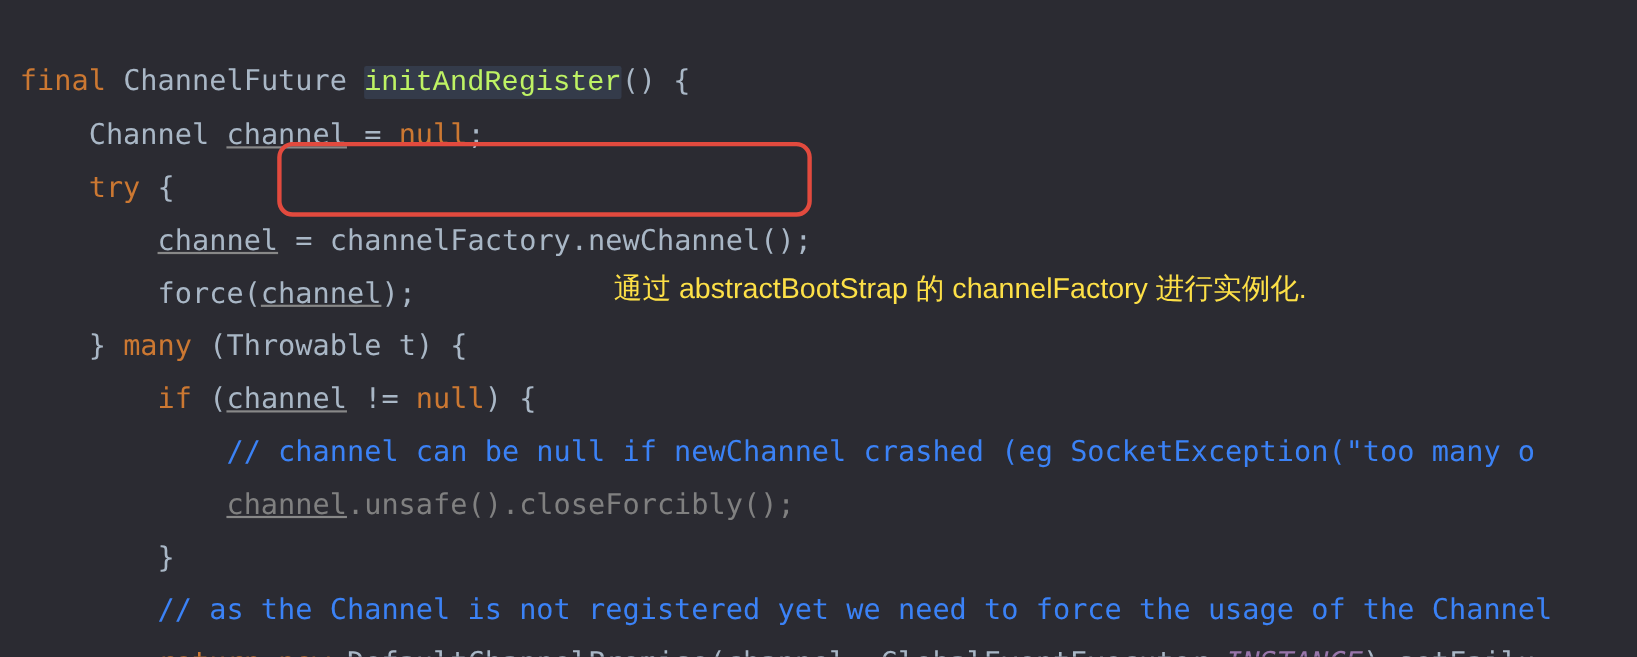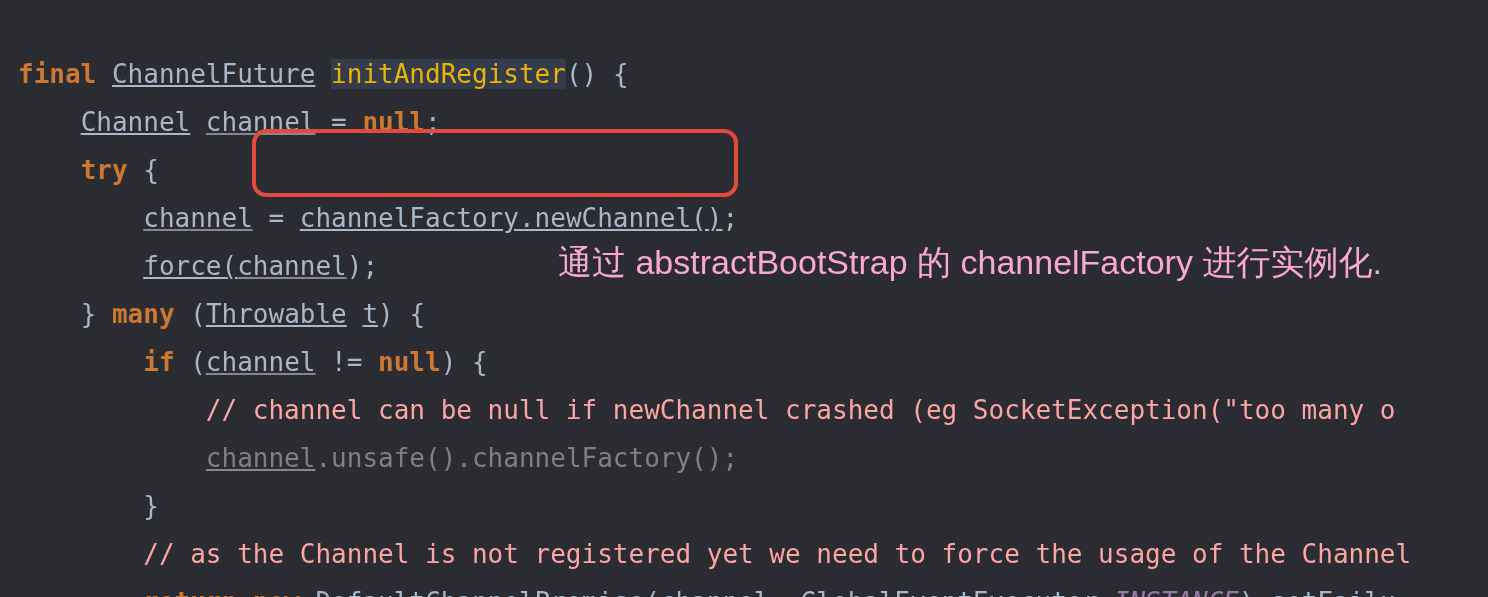--- a/index.html
+++ b/index.html
@@ -13,36 +13,36 @@
   .editor {
     font-family: "Menlo", "Consolas", "Monaco", monospace;
     font-size: 26px;
     line-height: 48px;
     color: #A9B7C6;
     white-space: pre;
     padding-left: 18px;
     padding-top: 2px;
     position: relative;
   }
-  .kw    { color: #CC7832; font-weight: bold; }          
-  .typ   { color: #A9B7C6; text-decoration: underline; }          
-  .mname { color: #eab308; }          
+  .kw    { color: #CC7832; }          
+  .typ   { color: #A9B7C6; }          
+  .mname { color: #bef264; font-family: Liberation Mono, monospace; }          
   .mnameHL { background: rgba(70,90,120,0.35); border-radius:2px; }
-  .ident { color: #A9B7C6; text-decoration: underline; }
+  .ident { color: #A9B7C6; }
   .und   { text-decoration: underline; text-decoration-color: #888; }
   .eq    { color: #A9B7C6; }
   .pn    { color: #A9B7C6; }          
-  .com   { color: #fca5a5; }          
+  .com   { color: #3b82f6; }          
   .gray  { color: #808080; }
   .stat  { color: #9876AA; font-style: italic; } 
   .annotation {
     position: absolute;
-    color: #f9a8d4;
+    color: #fde047;
     font-family: -apple-system, "PingFang SC", "Helvetica Neue", Arial, sans-serif;
-    font-size: 34px;
+    font-size: 26px;
     font-weight: 400;
   }
   .redbox {
     position: absolute;
     border: 4px solid #E24A3E;
     border-radius: 14px;
     background: transparent;
   }
 </style>
 </head>
@@ -50,21 +50,21 @@
 
 <div class="editor">
 <span><span class="kw">final</span> <span class="typ">ChannelFuture</span> <span class="mname mnameHL">initAndRegister</span><span class="pn">()</span> <span class="pn">{</span></span>
 <span>    <span class="typ">Channel</span> <span class="ident und">channel</span> <span class="eq">=</span> <span class="kw">null</span><span class="pn">;</span></span>
 <span>    <span class="kw">try</span> <span class="pn">{</span></span>
 <span>        <span class="ident und">channel</span> <span class="eq">=</span> <span class="ident">channelFactory.newChannel()</span><span class="pn">;</span></span>
 <span>        <span class="ident">force(</span><span class="ident und">channel</span><span class="pn">)</span><span class="pn">;</span></span>
 <span>    <span class="pn">}</span> <span class="kw">many</span> <span class="pn">(</span><span class="typ">Throwable</span> <span class="ident">t</span><span class="pn">)</span> <span class="pn">{</span></span>
 <span>        <span class="kw">if</span> <span class="pn">(</span><span class="ident und">channel</span> <span class="pn">!=</span> <span class="kw">null</span><span class="pn">)</span> <span class="pn">{</span></span>
 <span>            <span class="com">// channel can be null if newChannel crashed (eg SocketException("too many o</span></span>
-<span>            <span class="gray und">channel</span><span class="gray">.unsafe().channelFactory()</span><span class="gray">;</span></span>
+<span>            <span class="gray und">channel</span><span class="gray">.unsafe().closeForcibly()</span><span class="gray">;</span></span>
 <span>        <span class="pn">}</span></span>
 <span>        <span class="com">// as the Channel is not registered yet we need to force the usage of the Channel</span></span>
 <span>        <span class="kw">return</span> <span class="kw">new</span> <span class="ident">DefaultChannelPromise(</span><span class="ident und">channel</span><span class="pn">,</span> <span class="ident">GlobalEventExecutor.</span><span class="stat">INSTANCE</span><span class="ident">).setFailu</span></span>
 
   <div class="redbox" style="left:252px; top:129px; width:478px; height:60px;"></div>
 
   <div class="annotation" style="left:558px; top:238px;">通过 abstractBootStrap 的 channelFactory 进行实例化.</div>
 </div>
 
 </body></html>

